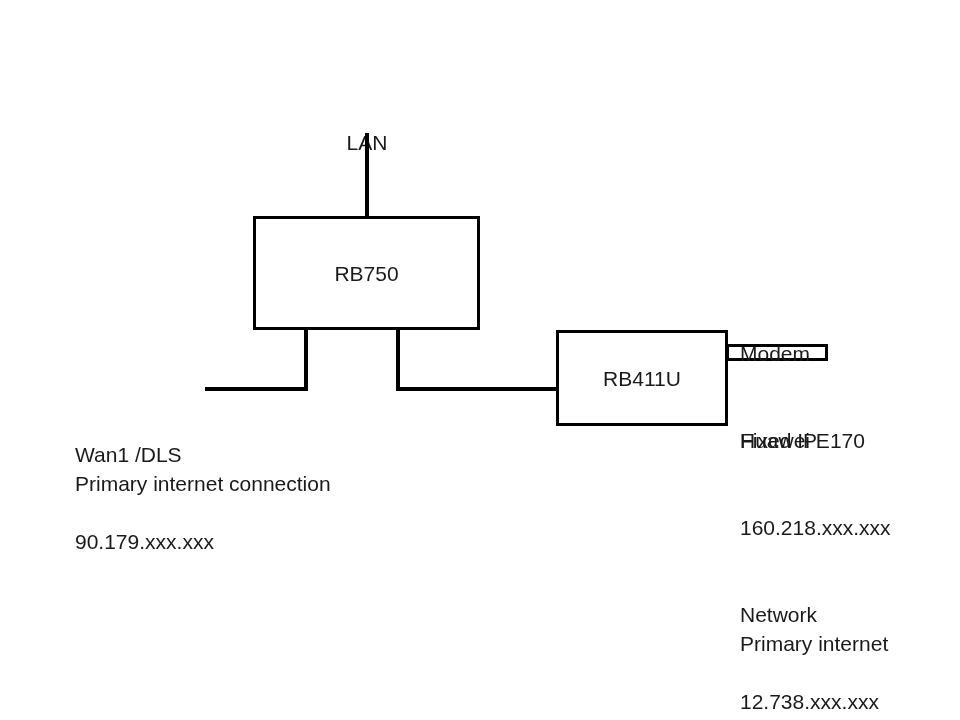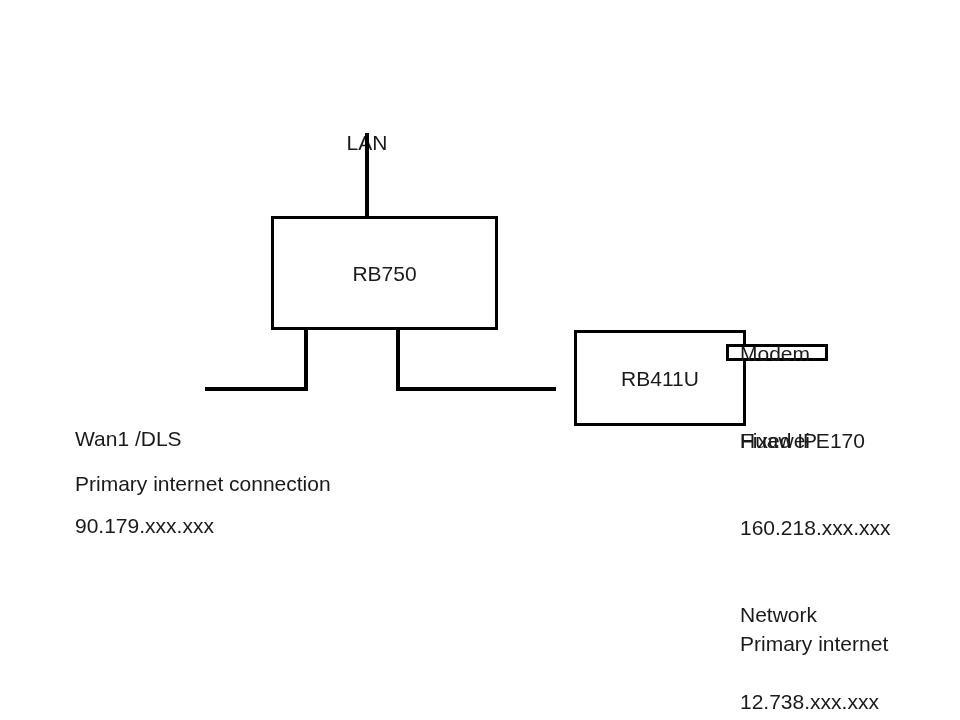--- a/index.html
+++ b/index.html
@@ -25,21 +25,20 @@
   .node-box {
     position: absolute;
     box-sizing: border-box;
     border: 3px solid #000000;
     background: #ffffff;
     display: flex;
     flex-direction: column;
     align-items: center;
     justify-content: center;
     text-align: center;
-    margin-left: 18px;
   }
   .txt {
     position: absolute;
     white-space: pre;
   }
   .txt.center {
     text-align: center;
   }
   .txt div {
     min-height: 29px;
@@ -63,21 +62,21 @@
 
   <div class="line" style="left:365px; top:133px; width:4px; height:83px;"></div>
 
   <div class="node-box" style="left:253px; top:216px; width:227px; height:114px;">
     <div>RB750</div>
   </div>
 
   <div class="line" style="left:304px; top:330px; width:4px; height:61px;"></div>
   <div class="line" style="left:205px; top:387px; width:103px; height:4px;"></div>
 
-  <div class="txt" style="left:75px; top:366px;">
+  <div class="txt" style="left:75px; top:382px;">
     <div>Wan1 /DLS</div>
     <div>90.179.xxx.xxx</div>
   </div>
 
   <div class="txt" style="left:75px; top:469px;">Primary internet connection</div>
 
   <div class="line" style="left:396px; top:330px; width:4px; height:61px;"></div>
   <div class="line" style="left:396px; top:387px; width:160px; height:4px;"></div>
 
   <div class="node-box" style="left:556px; top:330px; width:172px; height:96px;">

